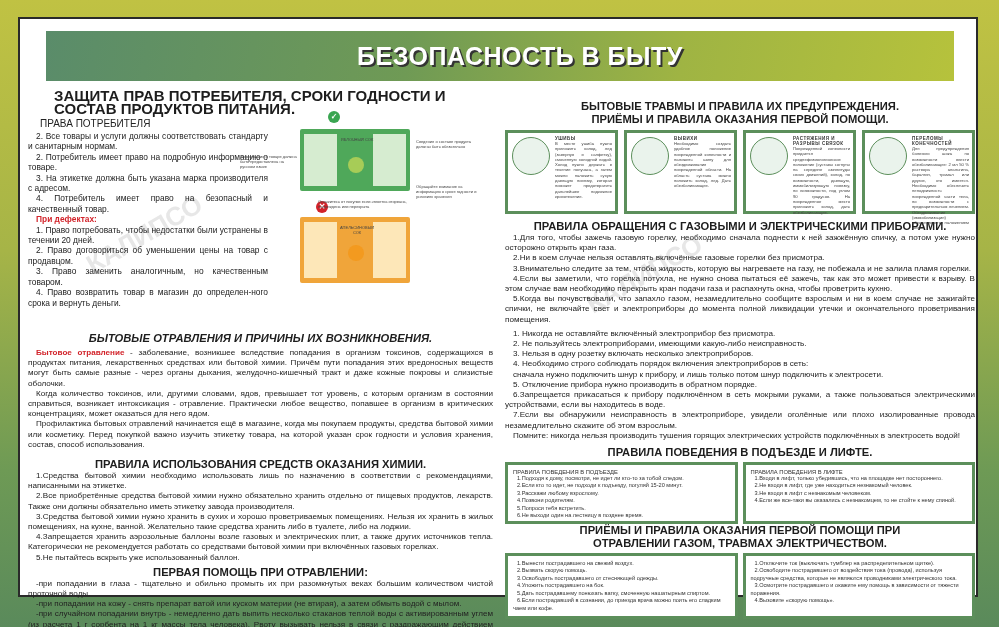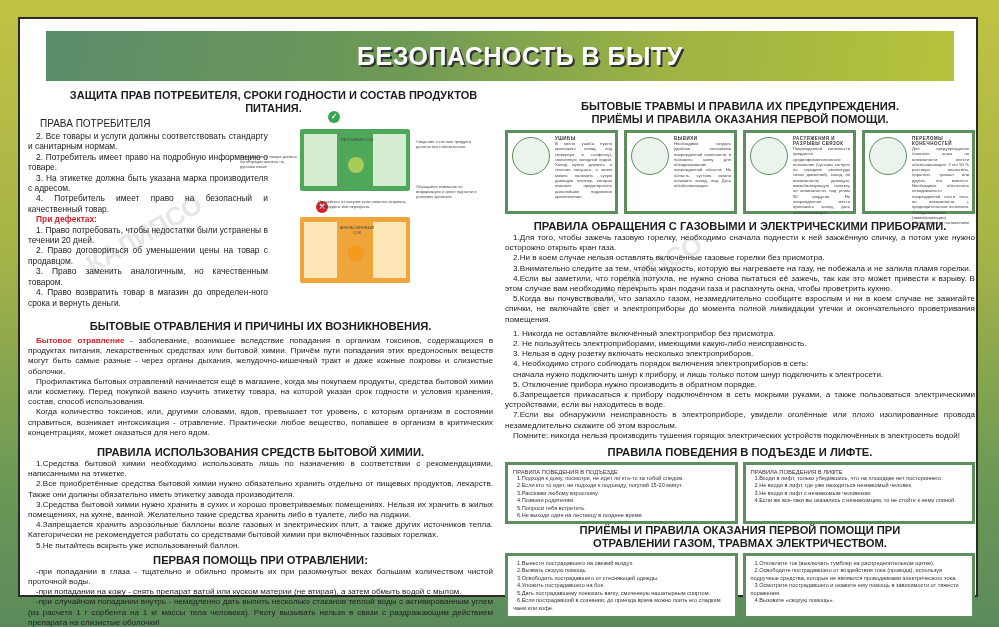--- a/index.html
+++ b/index.html
@@ -70,21 +70,21 @@
 <div class="sheet">
 
   <div class="watermark" style="left:60px;top:200px;">КАЛИПСО</div>
   <div class="watermark" style="left:560px;top:240px;">КАЛИПСО</div>
 
   <div class="banner">
     <h1>БЕЗОПАСНОСТЬ В БЫТУ</h1>
   </div>
 
   <div class="col-left">
-    <div class="h2" style="font-size:11px;text-align:center;margin-left:26px;">ЗАЩИТА ПРАВ ПОТРЕБИТЕЛЯ, СРОКИ ГОДНОСТИ И СОСТАВ ПРОДУКТОВ ПИТАНИЯ.</div>
+    <div class="h2" style="font-size:15px;text-align:left;margin-left:26px;">ЗАЩИТА ПРАВ ПОТРЕБИТЕЛЯ, СРОКИ ГОДНОСТИ И СОСТАВ ПРОДУКТОВ ПИТАНИЯ.</div>
     <div class="sub">ПРАВА ПОТРЕБИТЕЛЯ</div>
     <div class="rights">
       <div class="p">2. Все товары и услуги должны соответствовать стандарту и санитарным нормам.</div>
       <div class="p">2. Потребитель имеет право на подробную информацию о товаре.</div>
       <div class="p">3. На этикетке должна быть указана марка производителя с адресом.</div>
       <div class="p">4. Потребитель имеет право на безопасный и качественный товар.</div>
       <div class="p red" style="font-size:8.4px;">При дефектах:</div>
       <div class="p">1. Право потребовать, чтобы недостатки были устранены в течении 20 дней.</div>
       <div class="p">2. Право договориться об уменьшении цены на товар с продавцом.</div>
       <div class="p">3. Право заменить аналогичным, но качественным товаром.</div>
@@ -105,26 +105,26 @@
         <div class="panel" style="left:73px;"></div>
         <div class="fruit" style="top:28px;background:#f39a1f;"></div>
         <div class="mini" style="left:40px;top:8px;width:34px;text-align:center;">АПЕЛЬСИНОВЫЙ СОК</div>
       </div>
       <div class="mini" style="left:148px;top:30px;width:60px;">Сведения о составе продукта должны быть обязательно</div>
       <div class="mini" style="left:-28px;top:45px;width:58px;">Информация о товаре должна быть предоставлена на русском языке</div>
       <div class="mini" style="left:50px;top:90px;width:100px;">Откажитесь от покупки если этикетка оторвана, повреждена или перекрыта</div>
       <div class="mini" style="left:148px;top:75px;width:70px;">Обращайте внимание на информацию о сроке годности и условиях хранения</div>
     </div>
 
-    <div class="h2" style="margin-top:12px;">БЫТОВЫЕ ОТРАВЛЕНИЯ И ПРИЧИНЫ ИХ ВОЗНИКНОВЕНИЯ.</div>
+    <div class="h2" style="margin-top:24px;font-style:italic;">БЫТОВЫЕ ОТРАВЛЕНИЯ И ПРИЧИНЫ ИХ ВОЗНИКНОВЕНИЯ.</div>
     <div class="p" style="margin-top:3px;"><span class="red">Бытовое отравление</span><span> - заболевание, возникшее вследствие попадания в организм токсинов, содержащихся в продуктах питания, лекарственных средствах или бытовой химии. Причём пути попадания этих вредоносных веществ могут быть самые разные - через органы дыхания, желудочно-кишечный тракт и даже кожные покровы и слизистые оболочки.</span></div>
+    <div class="p">Когда количество токсинов, или, другими словами, ядов, превышает тот уровень, с которым организм в состоянии справиться, возникает интоксикация - отравление. Практически любое вещество, попавшее в организм в критических концентрациях, может оказаться для него ядом.</div>
     <div class="p">Профилактика бытовых отравлений начинается ещё в магазине, когда мы покупаем продукты, средства бытовой химии или косметику. Перед покупкой важно изучить этикетку товара, на которой указан срок годности и условия хранения, состав, способ использования.</div>
-    <div class="p">Когда количество токсинов, или, другими словами, ядов, превышает тот уровень, с которым организм в состоянии справиться, возникает интоксикация - отравление. Практически любое вещество, попавшее в организм в критических концентрациях, может оказаться для него ядом.</div>
-
-    <div class="h2" style="margin-top:8px;">ПРАВИЛА ИСПОЛЬЗОВАНИЯ СРЕДСТВ БЫТОВОЙ ХИМИИ.</div>
+
+    <div class="h2" style="margin-top:8px;">ПРАВИЛА ИСПОЛЬЗОВАНИЯ СРЕДСТВ ОКАЗАНИЯ ХИМИИ.</div>
     <div class="p">1.Средства бытовой химии необходимо использовать лишь по назначению в соответствии с рекомендациями, написанными на этикетке.</div>
     <div class="p">2.Все приобретённые средства бытовой химии нужно обязательно хранить отдельно от пищевых продуктов, лекарств. Также они должны обязательно иметь этикетку завода производителя.</div>
     <div class="p">3.Средства бытовой химии нужно хранить в сухих и хорошо проветриваемых помещениях. Нельзя их хранить в жилых помещениях, на кухне, ванной. Желательно такие средства хранить либо в туалете, либо на лоджии.</div>
     <div class="p">4.Запрещается хранить аэрозольные баллоны возле газовых и электрических плит, а также других источников тепла. Категорически не рекомендуется работать со средствами бытовой химии при включённых газовых горелках.</div>
     <div class="p">5.Не пытайтесь вскрыть уже использованный баллон.</div>
 
     <div class="h2" style="margin-top:3px;">ПЕРВАЯ ПОМОЩЬ ПРИ ОТРАВЛЕНИИ:</div>
     <div class="p">-при попадании в глаза - тщательно и обильно промыть их при разомкнутых веках большим количеством чистой проточной воды.</div>
     <div class="p">-при попадании на кожу - снять препарат ватой или куском материи (не втирая), а затем обмыть водой с мылом.</div>
     <div class="p">-при случайном попадании внутрь - немедленно дать выпить несколько стаканов теплой воды с активированным углем (из расчета 1 г сорбента на 1 кг массы тела человека). Рвоту вызывать нельзя в связи с раздражающим действием препарата на слизистые оболочки!</div>

